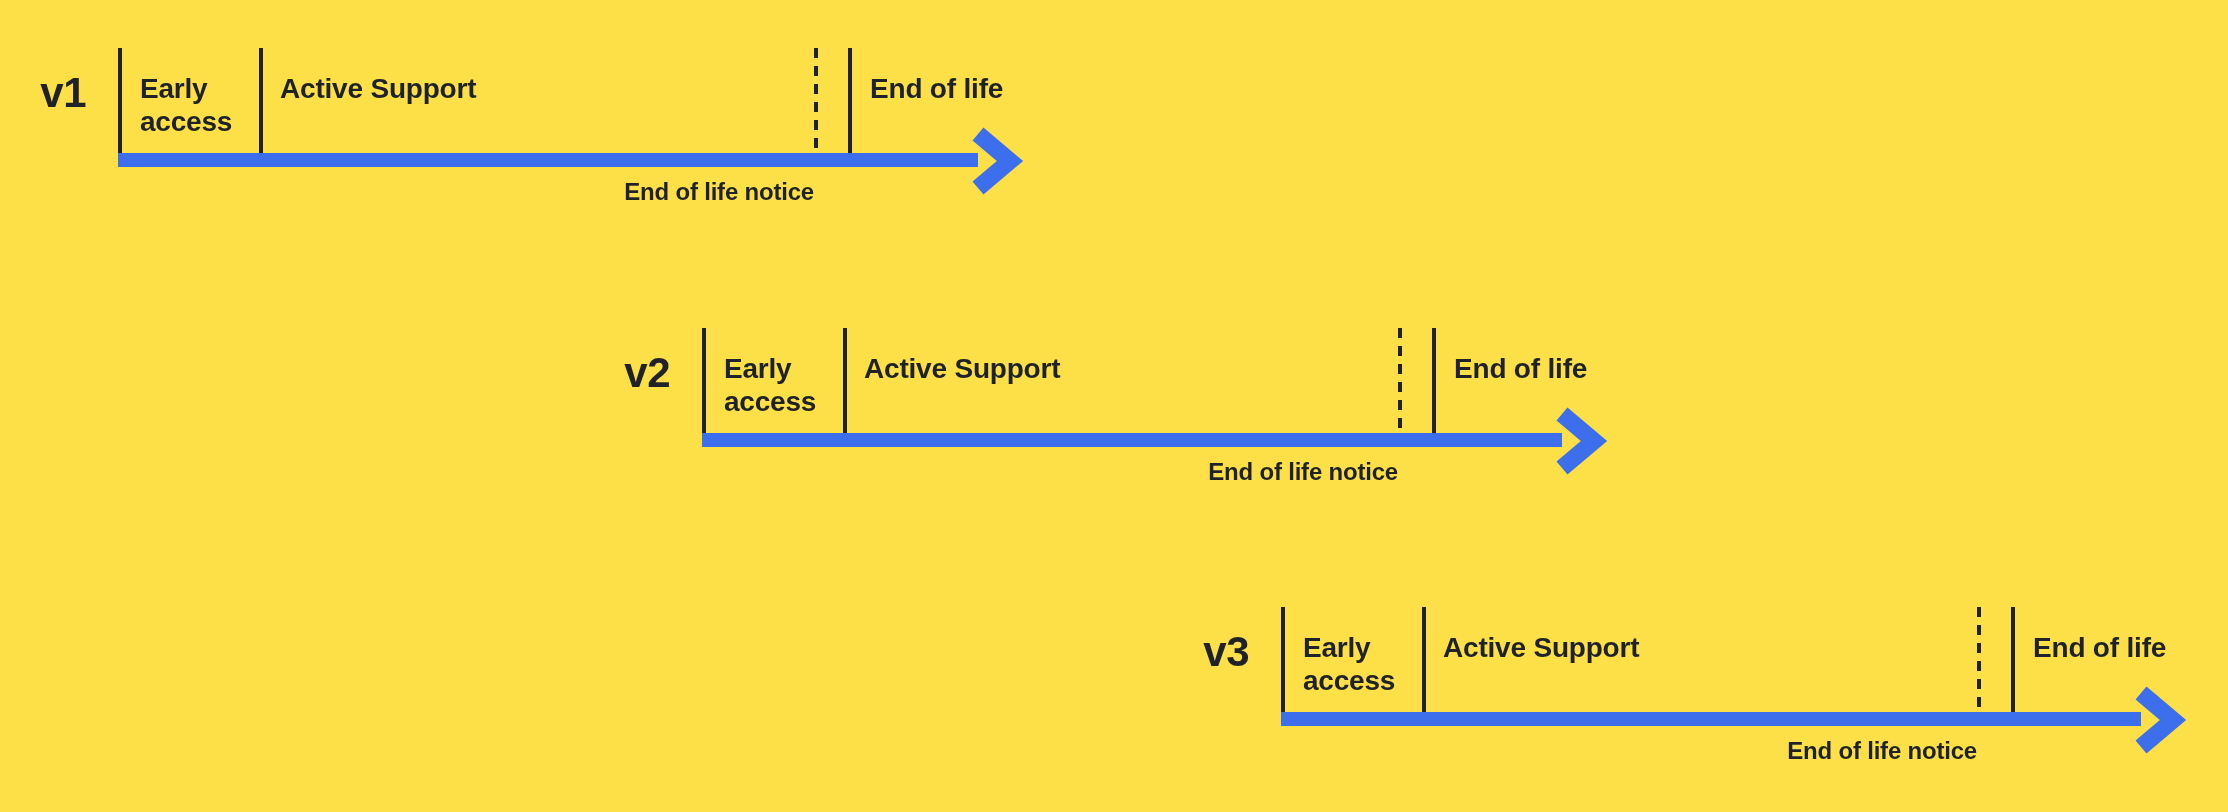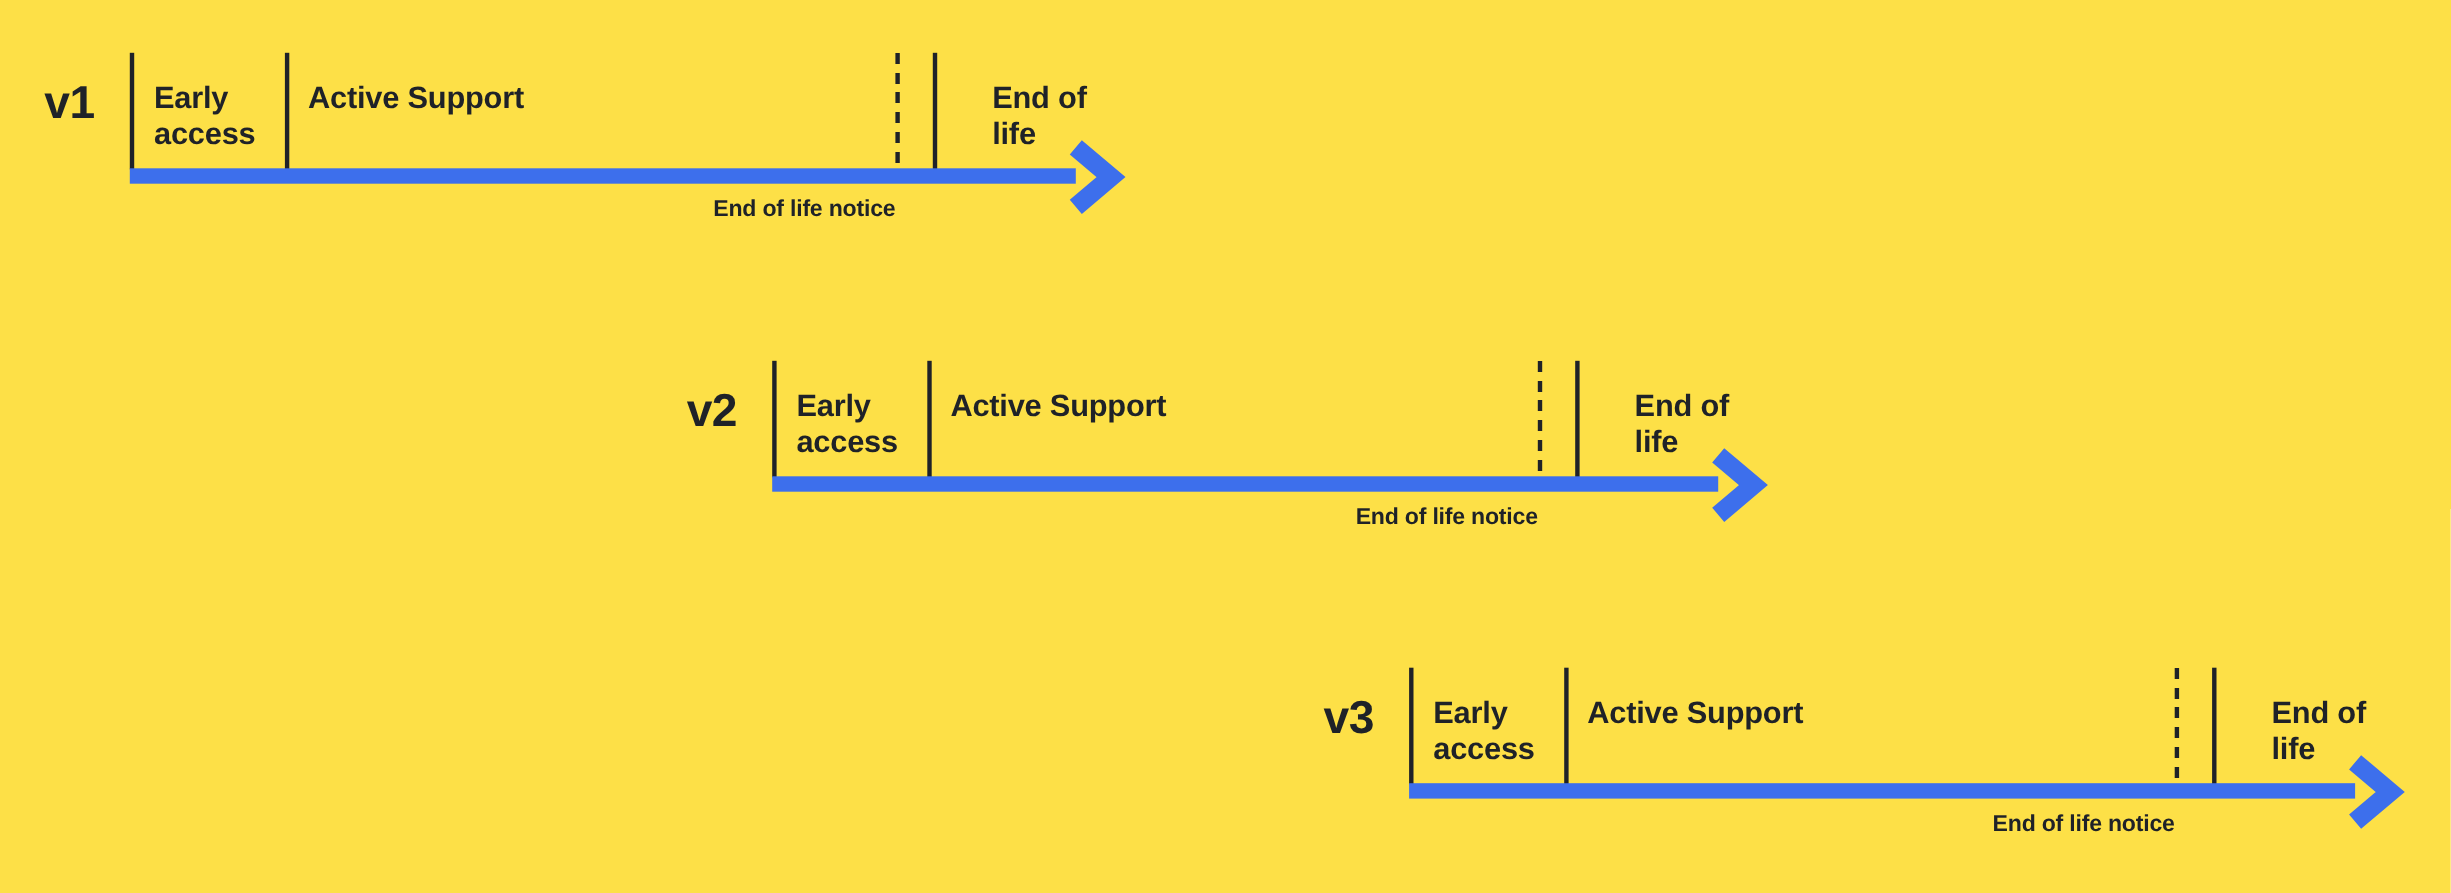--- a/index.html
+++ b/index.html
@@ -59,21 +59,21 @@
     top:0;
     font-size:28px;
     font-weight:700;
     line-height:33px;
     letter-spacing:-0.2px;
     white-space:pre-line;
     margin-top:24px;
   }
   .phase-early{left:22px;}
   .phase-active{left:162px;text-align:center;}
-  .phase-eol{left:784px;}
+  .phase-eol{left:752px;}
   .bar{
     position:absolute;
     left:0;
     top:105px;
     width:860px;
     height:14px;
     background:var(--blue);
   }
   .head{
     position:absolute;
@@ -81,21 +81,21 @@
     top:78px;
     width:62px;
     height:70px;
     overflow:visible;
   }
   .head polyline{stroke:var(--blue);}
   .notice{
     position:absolute;
     top:130px;
     right:214px;
-    font-size:21px;
+    font-size:24px;
     font-weight:700;
     letter-spacing:-0.2px;
     white-space:nowrap;
   }
 </style>
 </head>
 <body>
 
 <div class="stage">
 

